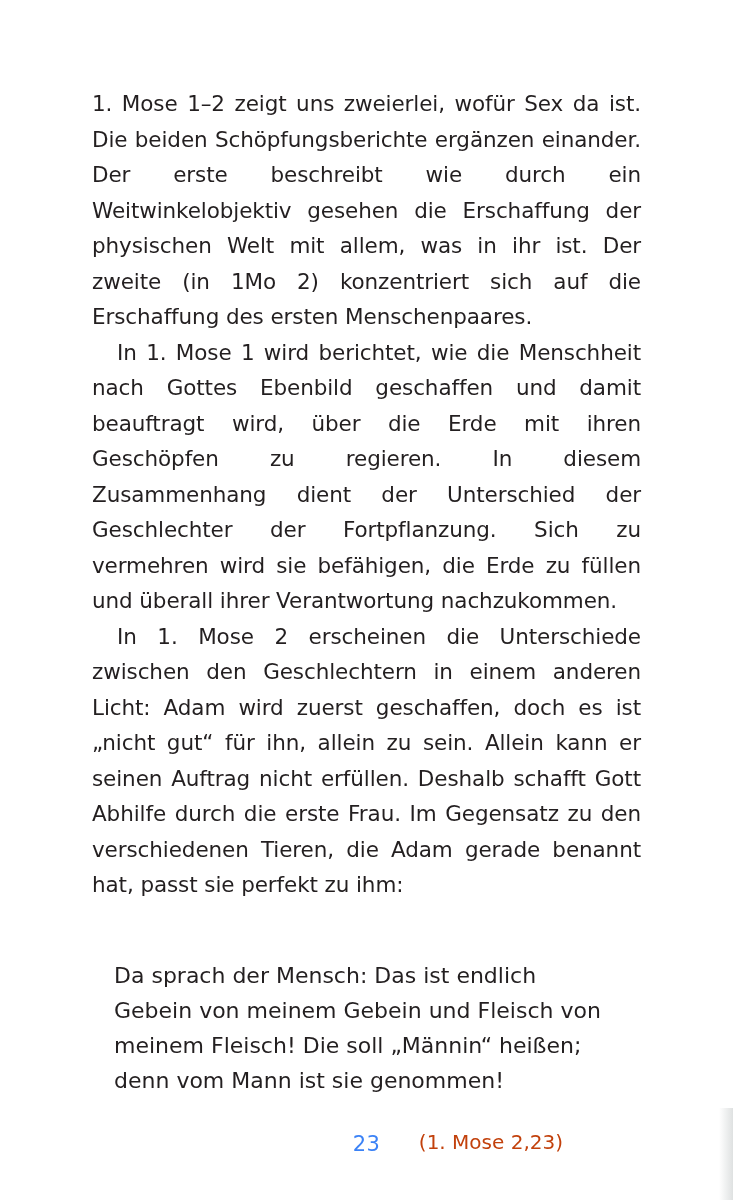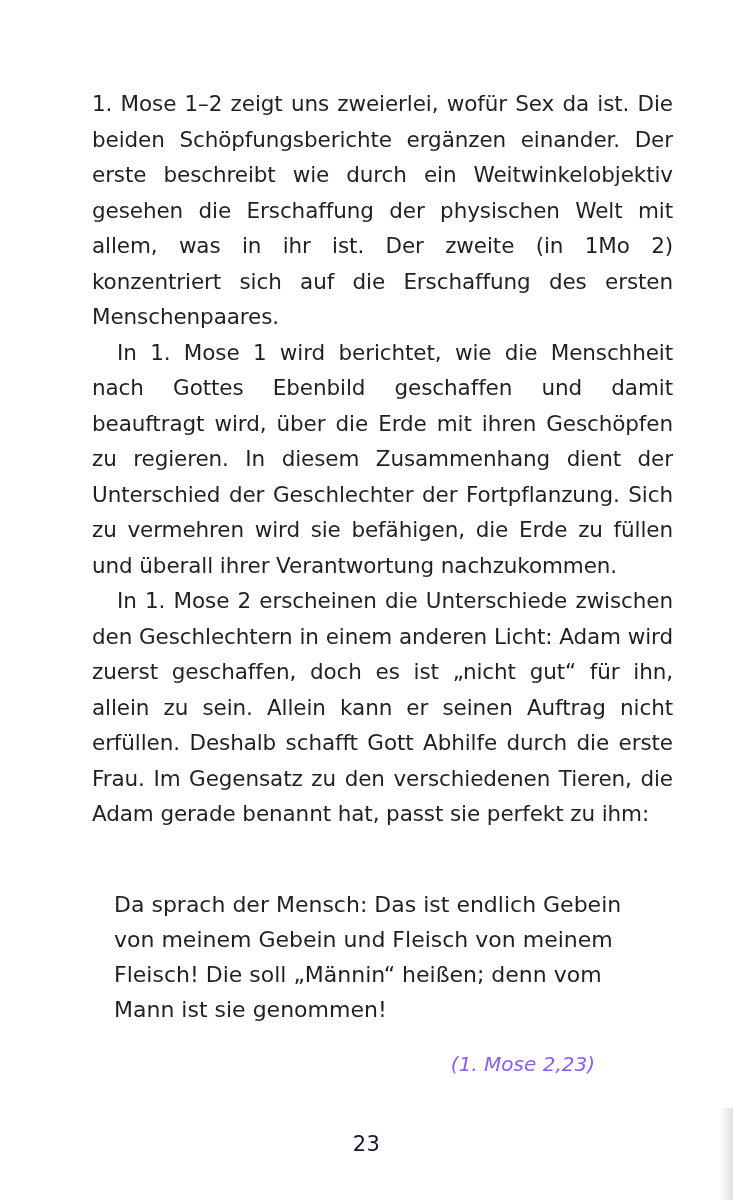--- a/index.html
+++ b/index.html
@@ -14,21 +14,21 @@
     color: #231f20;
     position: relative;
     overflow: hidden;
   }
   .page {
     position: absolute;
     top: 0; left: 0;
     width: 733px;
     height: 1200px;
     box-sizing: border-box;
-    padding: 86px 60px 0 92px;
+    padding: 86px 92px 0 92px;
   }
   .body-text {
     font-size: 21.5px;
     line-height: 35.5px;
     text-align: justify;
     text-justify: inter-word;
     color: #231f20;
     letter-spacing: -0.1px;
   }
   .para {
@@ -44,35 +44,34 @@
     padding-right: 30px;
   }
   .quote-text {
     font-size: 22px;
     line-height: 35px;
     color: #231f20;
     text-align: left;
     margin: 0;
   }
   .quote-ref {
-    margin-top: 25px;
-    font-style: italic;
+    margin-top: 32px;
     font-size: 20px;
     text-align: right;
     padding-right: 48px;
-    color: #8b5cf6;
+    color: #c2410c;
   }
   .folio {
     position: absolute;
     left: 0;
     right: 0;
     bottom: 44px;
     text-align: center;
     font-size: 21px;
-    color: #0f172a;
+    color: #3b82f6;
     letter-spacing: 0.5px;
   }
   .edge-mark {
     position: absolute;
     right: 0;
     bottom: 0;
     width: 14px;
     height: 92px;
     background: linear-gradient(to left, #d9dcdc 0%, #ffffff 100%);
     opacity: 0.85;

